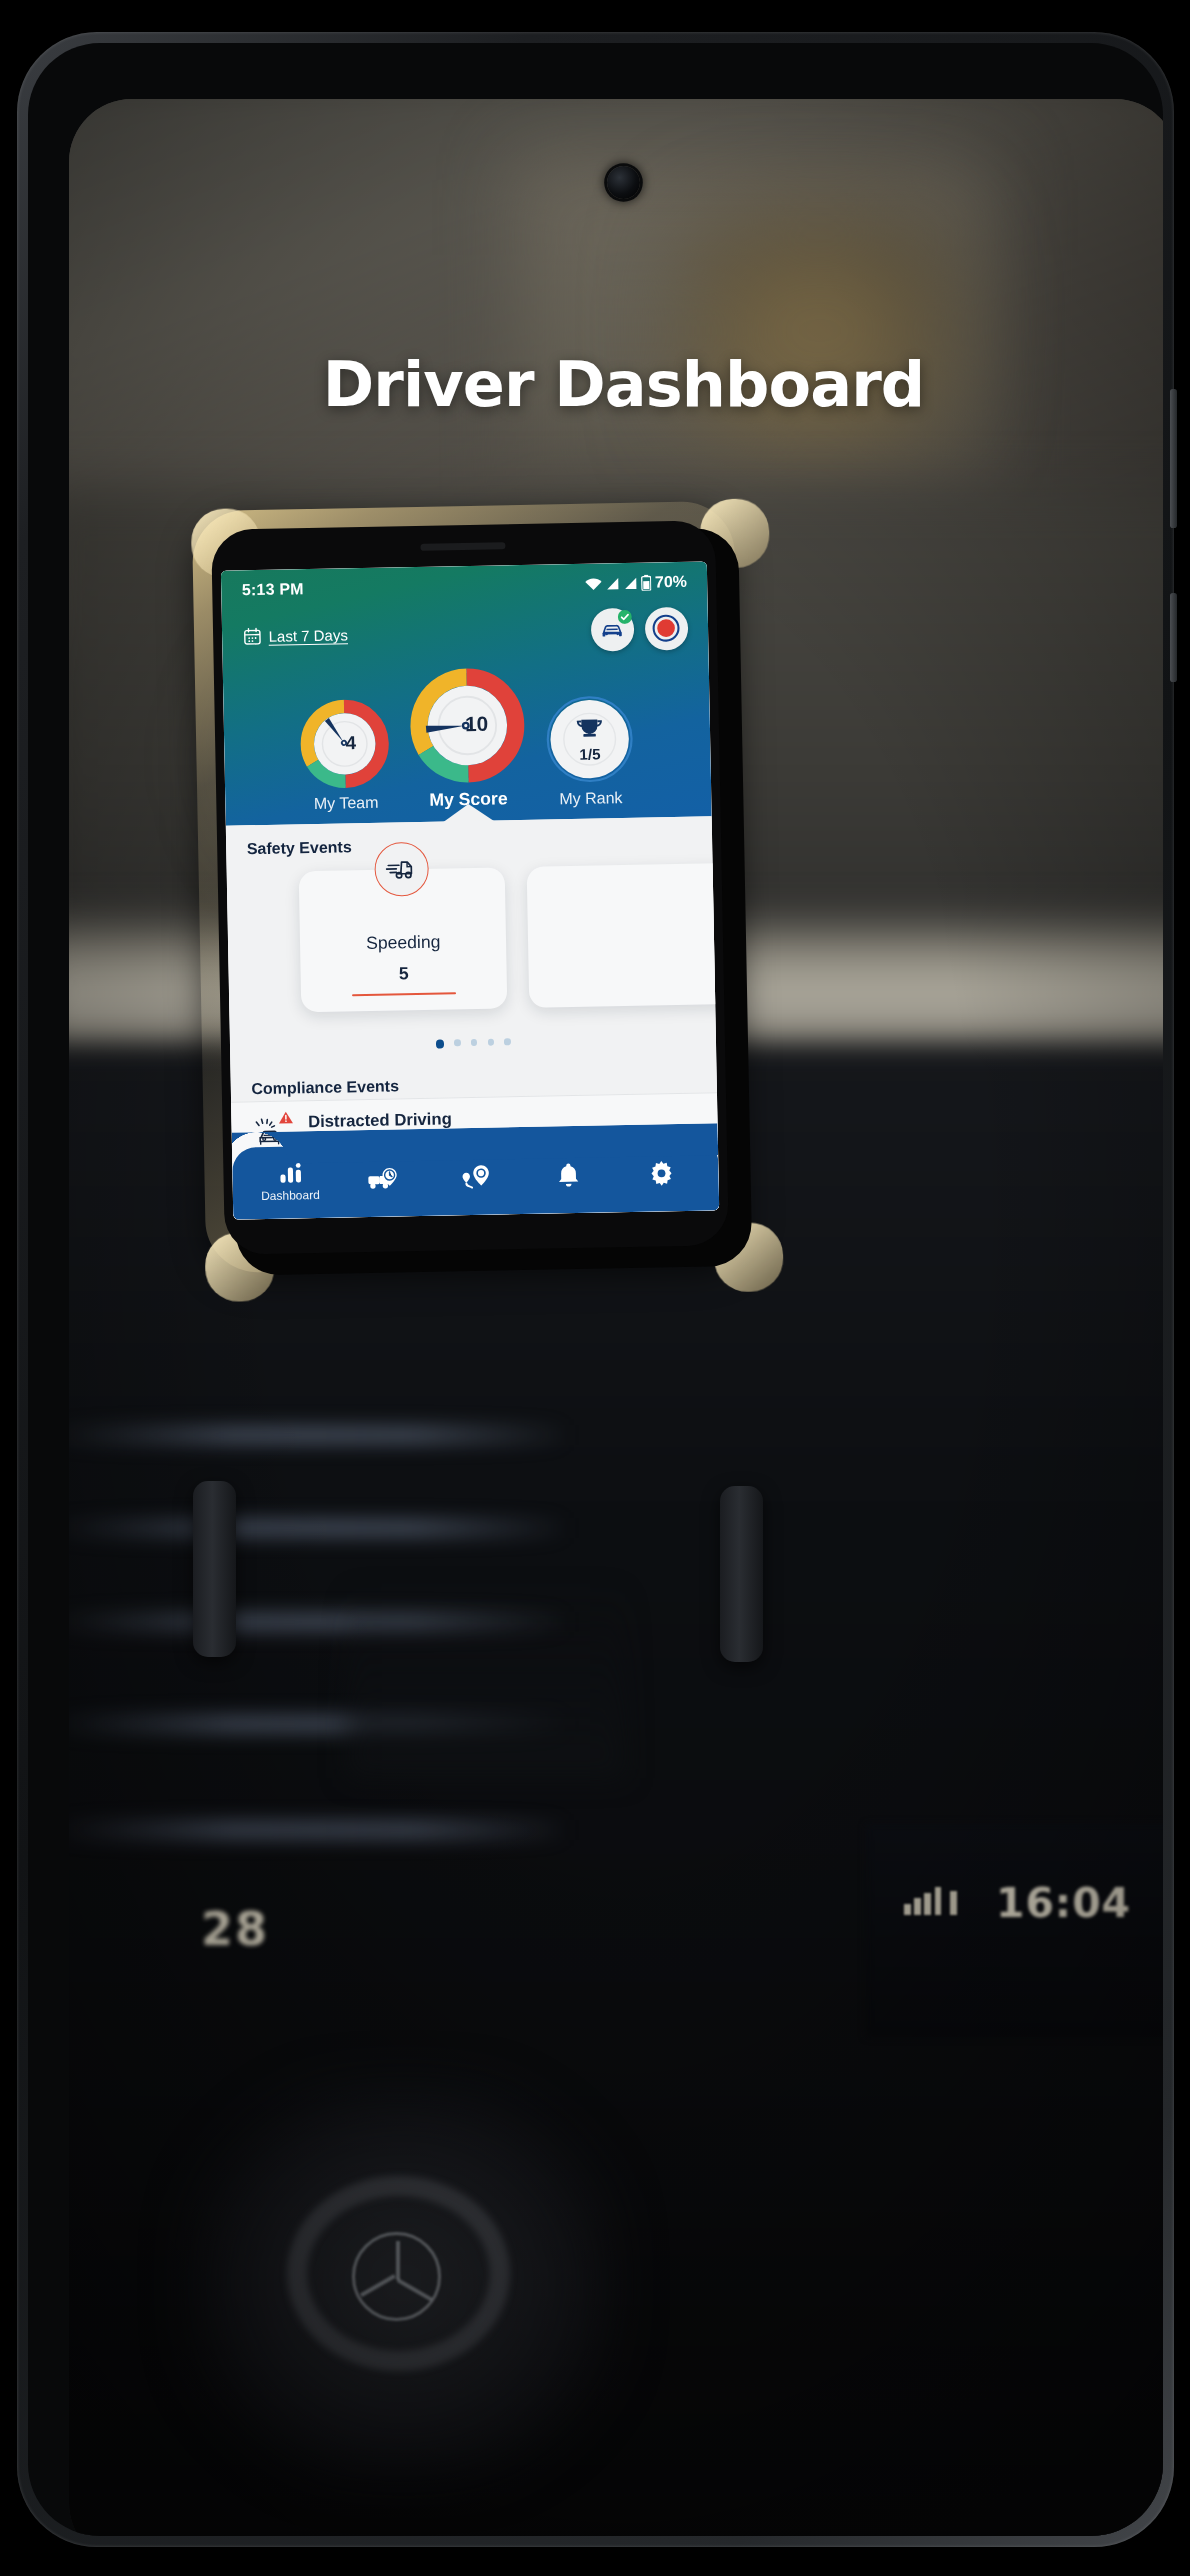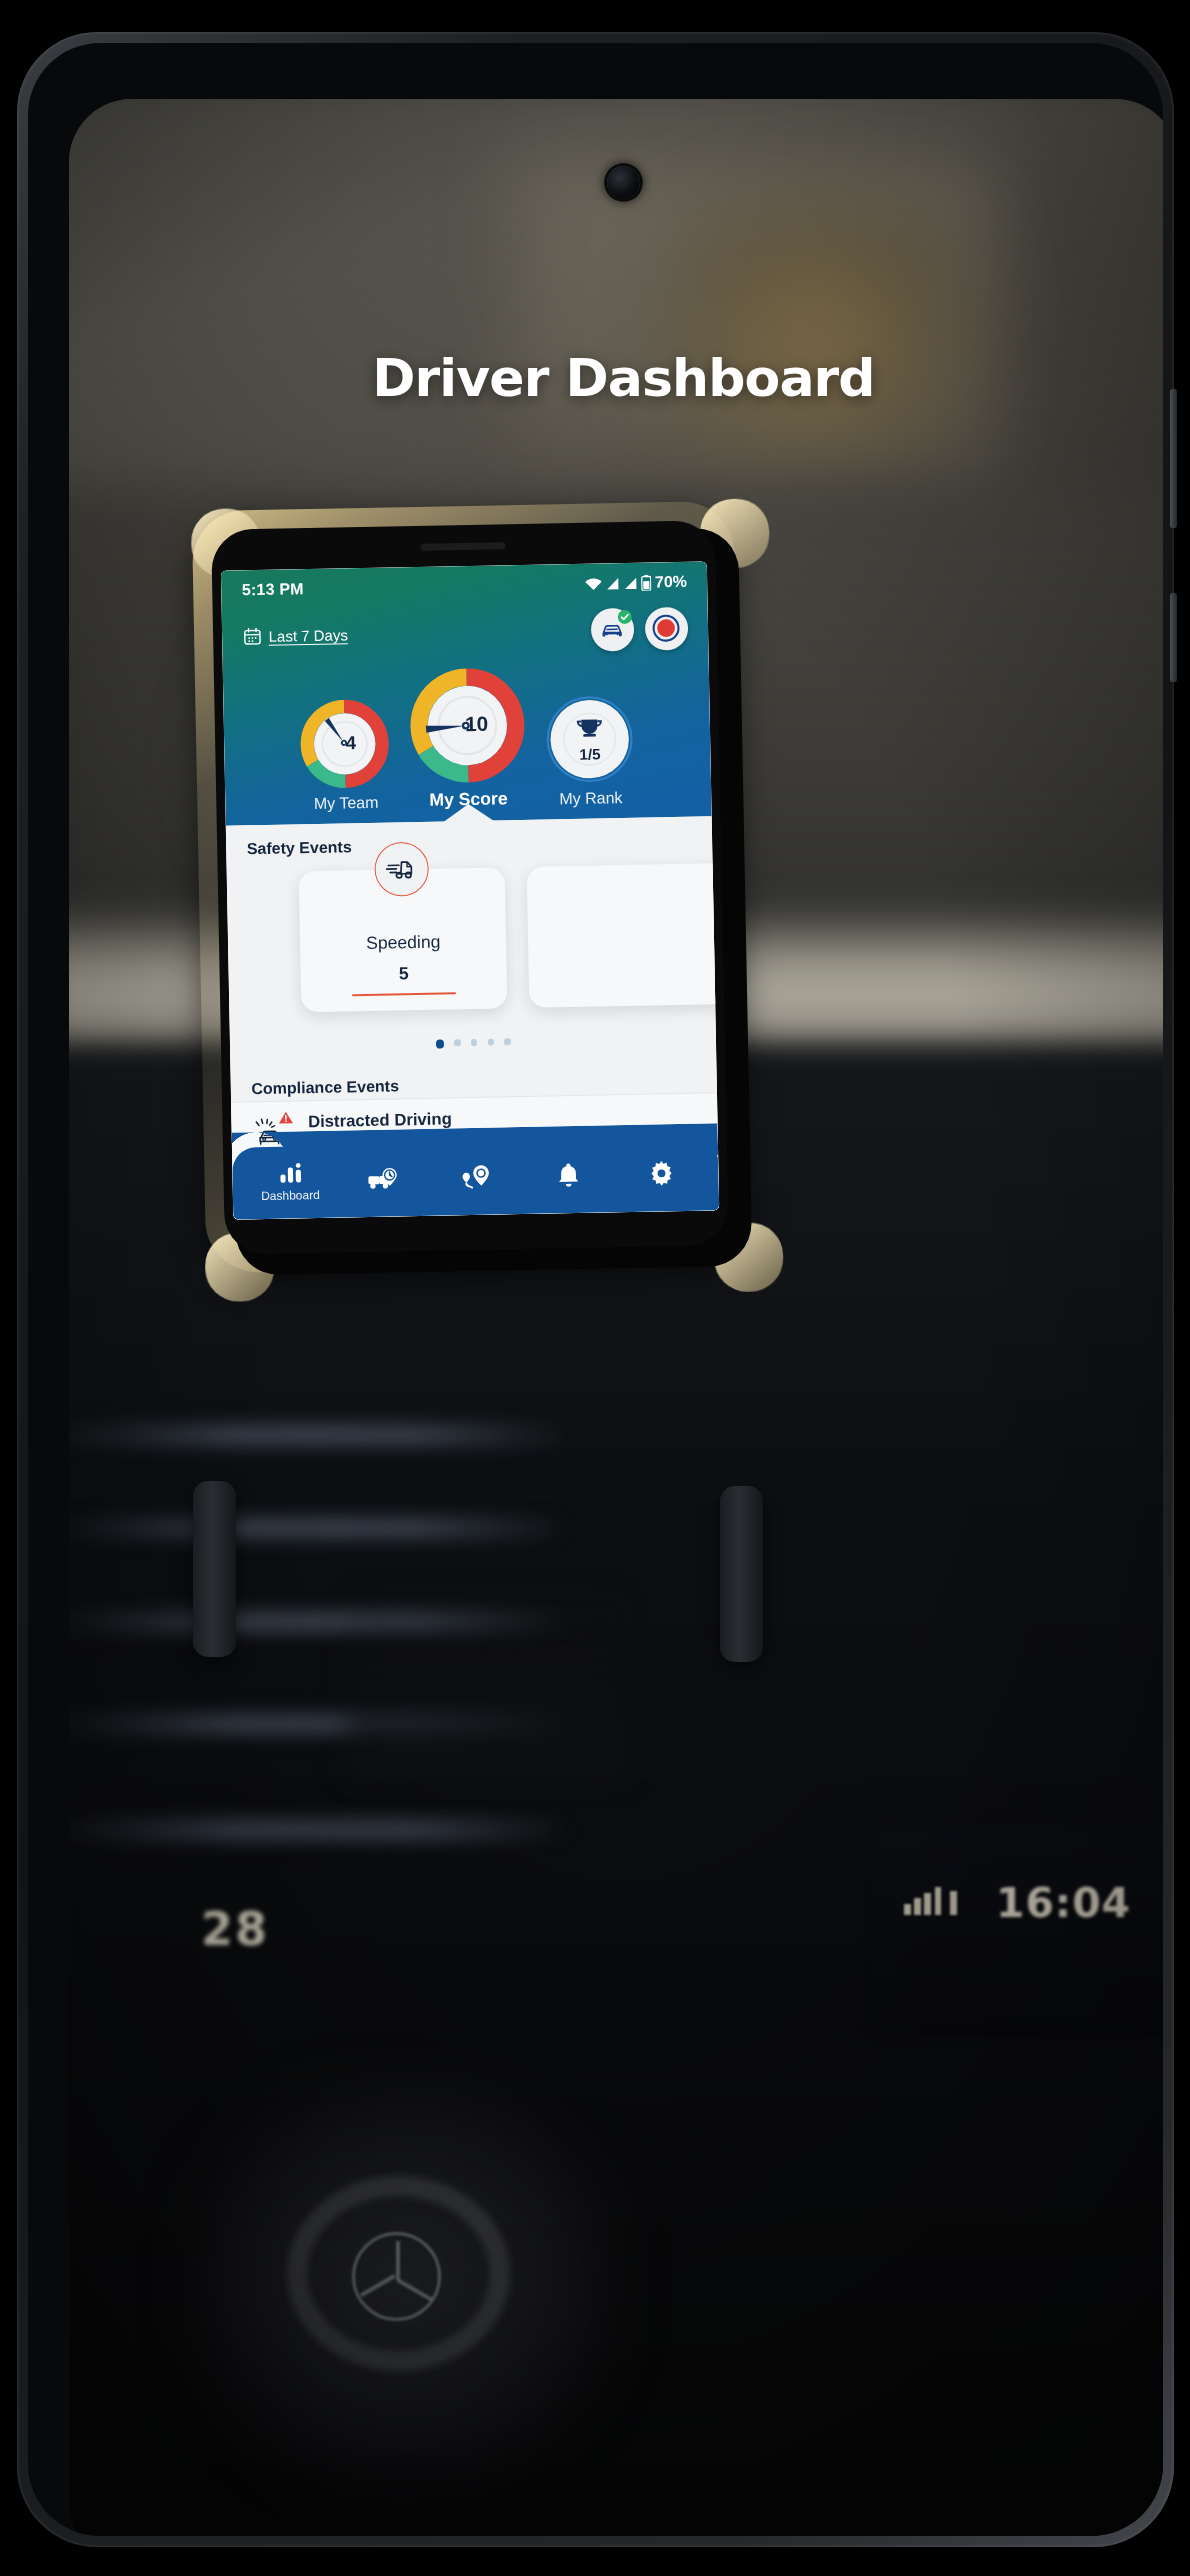--- a/index.html
+++ b/index.html
@@ -113,21 +113,21 @@
     color:#cec8b6; font-size:46px; font-weight:bold; letter-spacing:1.9px;
     font-family:"DejaVu Sans", sans-serif; filter:blur(2px);
   }
   
   #bg-vig{ position:absolute; inset:0;
     background:radial-gradient(ellipse 78% 62% at 50% 44%, rgba(0,0,0,0) 40%, rgba(0,0,0,.45) 100%); }
 
   
   #page-title{
     position:absolute; left:0; top:249px; width:1109px; text-align:center;
-    color:#ffffff; font-size:52px; font-weight:bold; letter-spacing:-0.9px;
+    color:#ffffff; font-size:62px; font-weight:bold; letter-spacing:-0.9px;
     text-shadow:0 2.8px 13px rgba(0,0,0,.45);
     font-family:"DejaVu Sans", sans-serif;
     z-index:30;
   }
 
   
   #inner-phone-wrap{
     position:absolute; left:147px; top:422px; width:508px; height:733px;
     transform:rotate(-1.1deg);
     z-index:20;

